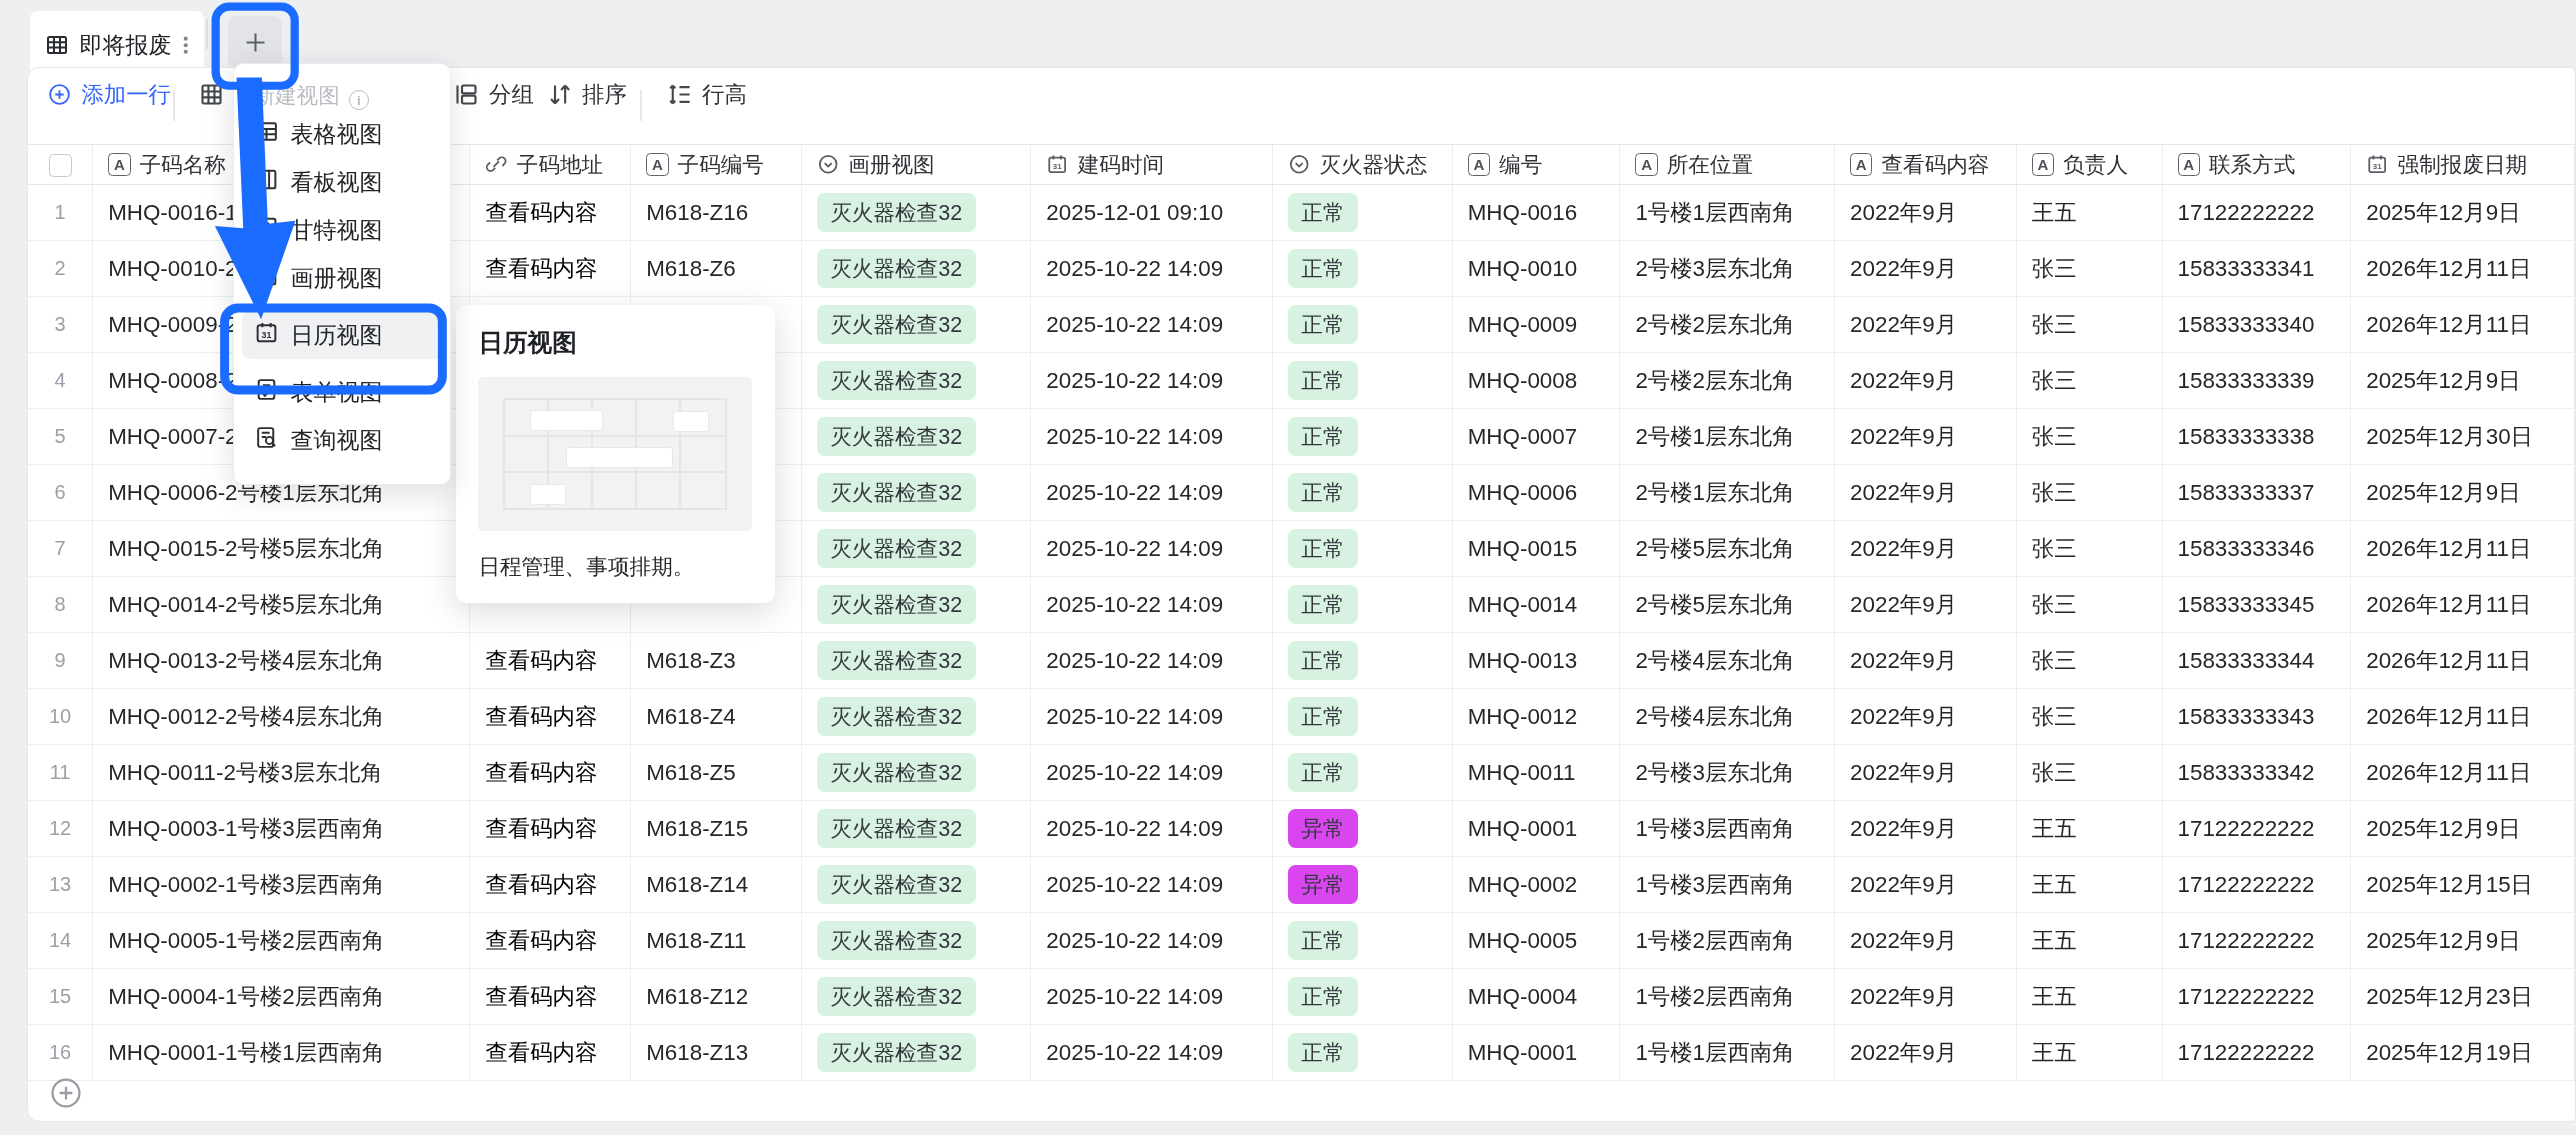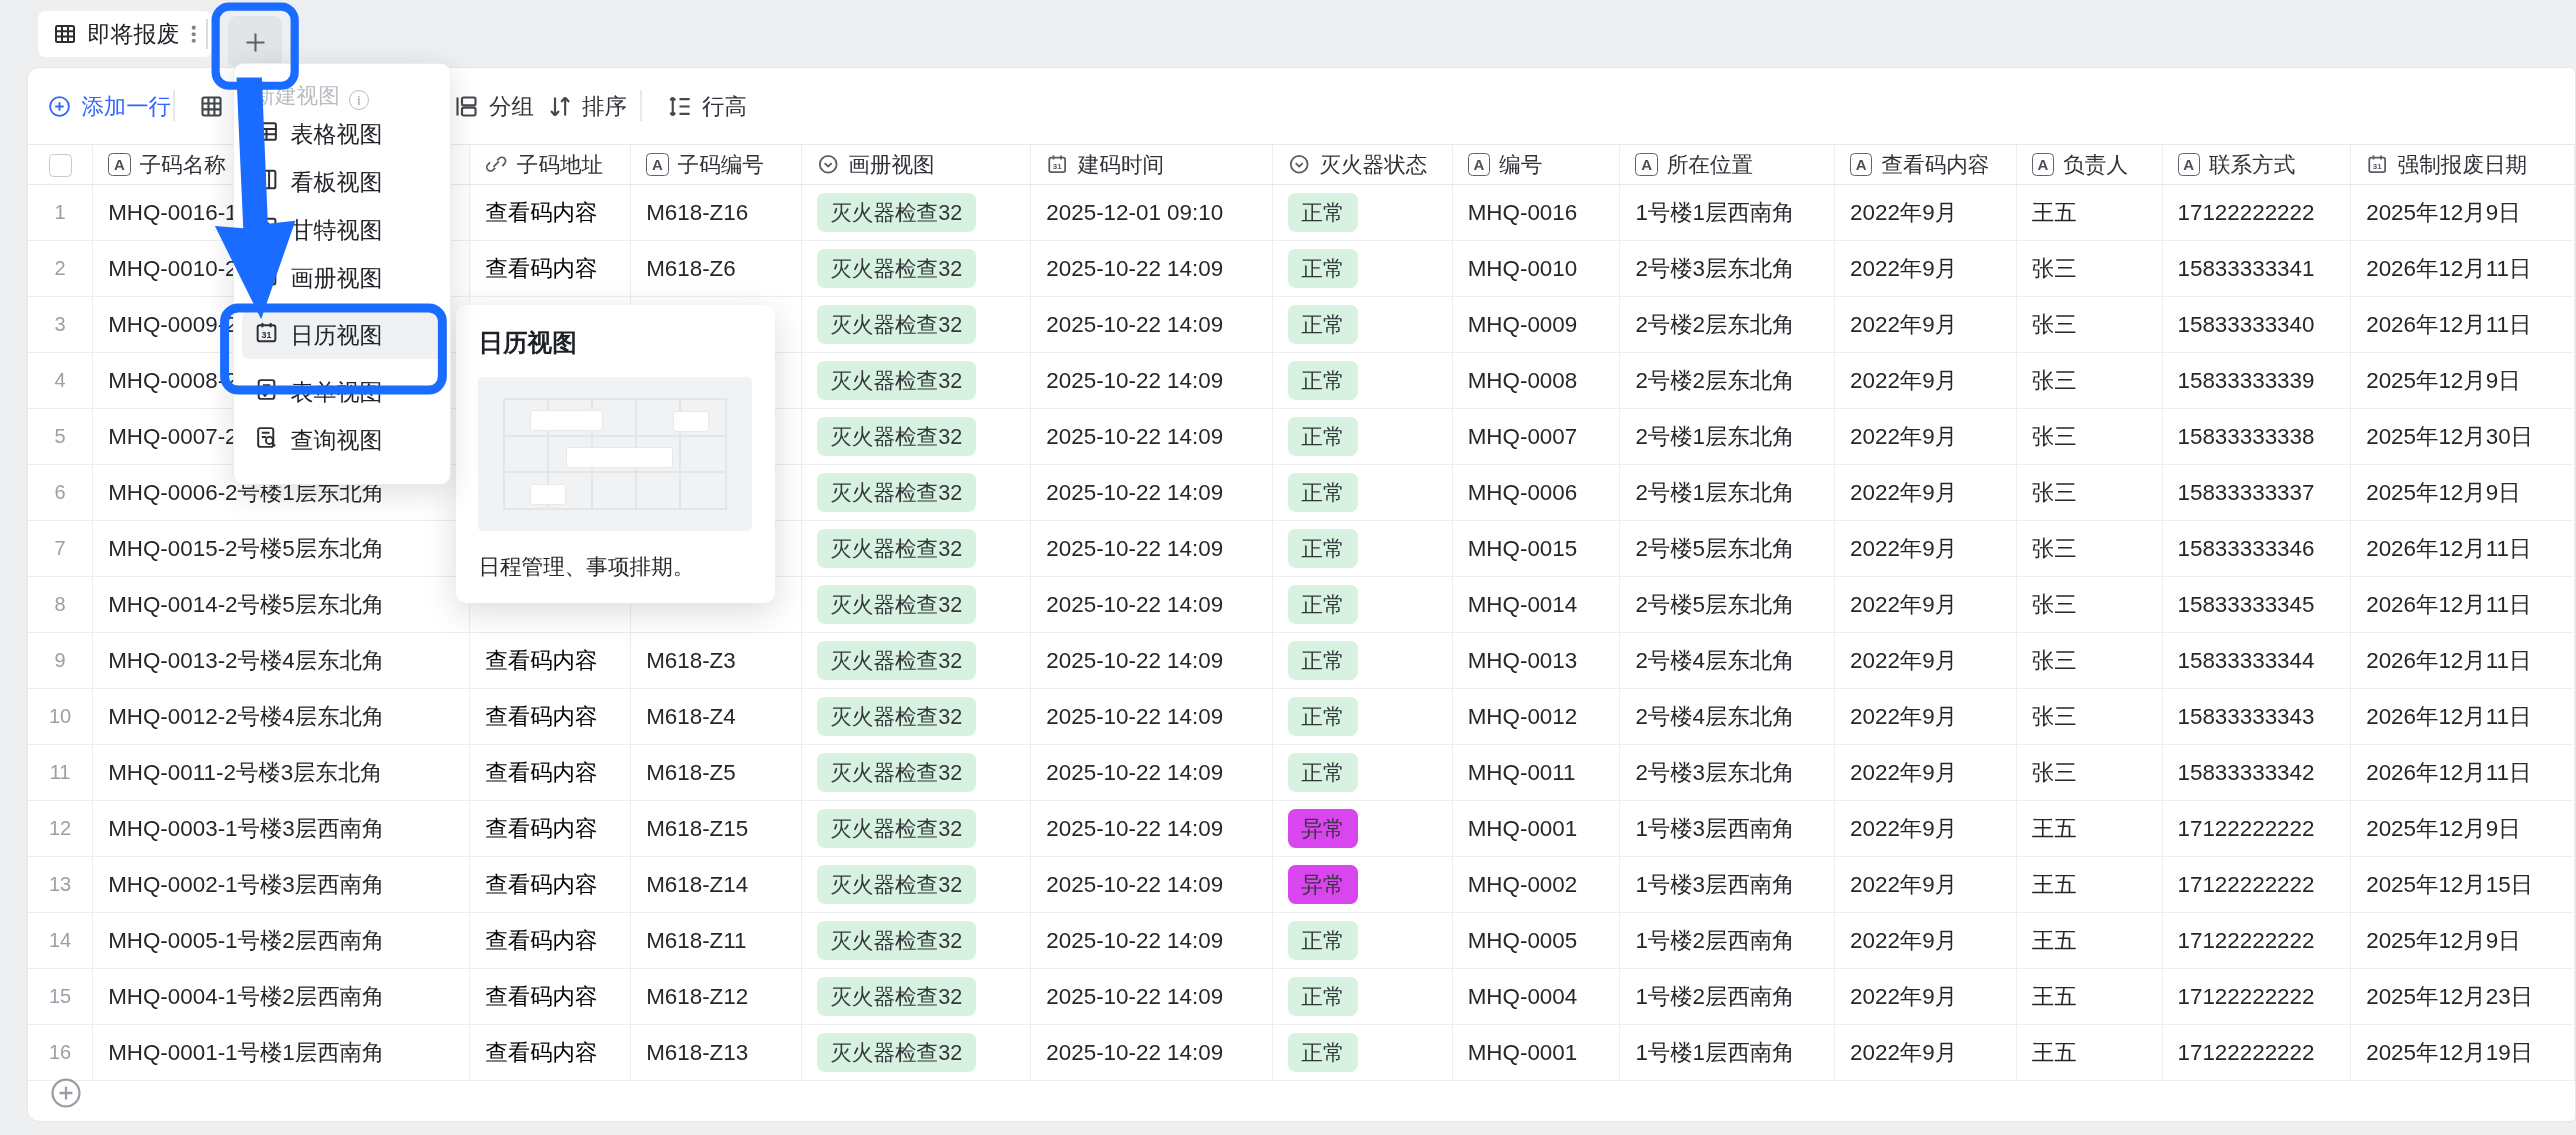--- a/index.html
+++ b/index.html
@@ -1,30 +1,30 @@
 <!DOCTYPE html>
 <html style="font-size:12px"><head>
 <meta charset="utf-8">
 <style>
   html,body{margin:0;padding:0;}
   body{width:2576px;height:1135px;background:#edeff1;position:relative;overflow:hidden;
        font-family:"Liberation Sans","DejaVu Sans",sans-serif;color:#24262a;}
   
   .topbar{position:absolute;left:0;top:0;width:100%;height:67px;}
   .view-tab{position:absolute;left:30px;top:11.2px;height:46px;background:#ffffff;border-radius:7.5px;
-            display:flex;align-items:center;gap:10.4px;padding:0 15px;margin-left:8px;}
+            display:flex;align-items:center;gap:10.4px;padding:11px 15px;}
   .view-tab .title{font-size:23px;font-weight:500;color:#1e2126;}
   .tab-divider{position:absolute;left:206px;top:19.4px;width:1.5px;height:30px;background:#d9dbde;}
   .add-view-btn{position:absolute;left:228px;top:16.4px;width:54px;height:52px;background:#e2e4e8;
                 border-radius:9px;display:flex;align-items:center;justify-content:center;}
   
   .panel{position:absolute;left:27px;top:67px;width:2549px;height:1055px;background:#fff;
          border:1.5px solid #e5e6e8;border-radius:12px 6px 6px 12px;box-sizing:border-box;overflow:hidden;}
   .toolbar{position:relative;height:76px;font-size:22.4px;color:#303338;}
-  .toolbar .titem{position:absolute;display:flex;align-items:center;gap:9px;top:23px;height:30px;white-space:nowrap;}
+  .toolbar .titem{position:absolute;display:flex;align-items:center;gap:9px;top:11px;height:30px;white-space:nowrap;}
   .t-add{left:19.4px;color:#3366ff;}
   .t-vdiv{position:absolute;top:22.4px;width:1.5px;height:31px;background:#e7e8ea;}
   
   table{border-collapse:collapse;table-layout:fixed;margin-top:0;}
   th{height:39px;border-top:1.5px solid #e6e7e9;border-bottom:1.5px solid #e6e7e9;border-right:1.5px solid #eceef0;
      font-size:21.6px;font-weight:400;color:#2f3237;text-align:left;padding:0 0 0 15px;white-space:nowrap;overflow:hidden;}
   td{height:55px;border-bottom:1.5px solid #eceef0;border-right:1.5px solid #eceef0;padding:0 6px 0 15px;
      font-size:22.4px;color:#24262a;white-space:nowrap;overflow:hidden;}
   td.rownum{color:#9aa0a7;font-size:20px;text-align:center;padding:0;}
   th.checkcol{padding:0;text-align:center;}

